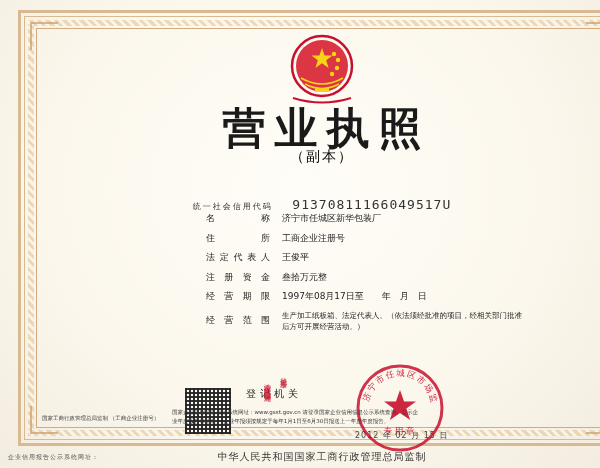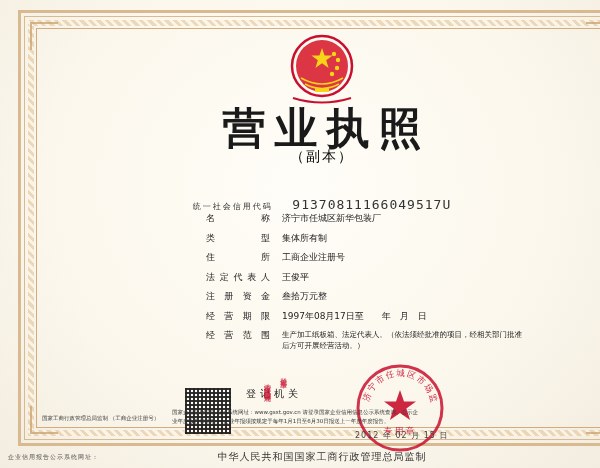--- a/index.html
+++ b/index.html
@@ -80,21 +80,21 @@
     position:absolute;left:0;right:0;top:197px;text-align:center;
     font-size:8px;color:#333;letter-spacing:1px;
   }
   .code-row .lbl{letter-spacing:2px;}
   .code-row .val{margin-left:16px;letter-spacing:1px;font-family:"DejaVu Sans Mono",monospace;font-size:13px;}
 
   
   .fields{
     position:absolute;left:206px;top:212px;width:320px;
   }
-  .frow{display:flex;align-items:flex-start;margin-bottom:6.5px;font-size:9px;color:#1d1d1d;}
+  .frow{display:flex;align-items:center;margin-bottom:6.5px;font-size:9px;color:#1d1d1d;}
   .flabel{
     width:64px;text-align:justify;text-align-last:justify;
     letter-spacing:0;color:#1d1d1d;flex:none;
   }
   .fvalue{margin-left:12px;line-height:1.35;}
   .fvalue.small{font-size:7.5px;line-height:1.5;}
 
   
   .reg-auth{
     position:absolute;left:246px;top:387px;
@@ -190,24 +190,20 @@
     <span class="lbl">统一社会信用代码</span>
     <span class="val">91370811166049517U</span>
   </div>
 
   <div class="fields">
     <div class="frow">
       <div class="flabel">名　称</div>
       <div class="fvalue">济宁市任城区新华包装厂</div>
     </div>
     <div class="frow">
-      <div class="flabel">类　型</div>
-      <div class="fvalue">集体所有制</div>
-    </div>
-    <div class="frow">
       <div class="flabel">住　所</div>
       <div class="fvalue">工商企业注册号</div>
     </div>
     <div class="frow">
       <div class="flabel">法定代表人</div>
       <div class="fvalue">王俊平</div>
     </div>
     <div class="frow">
       <div class="flabel">注册资金</div>
       <div class="fvalue">叁拾万元整</div>

